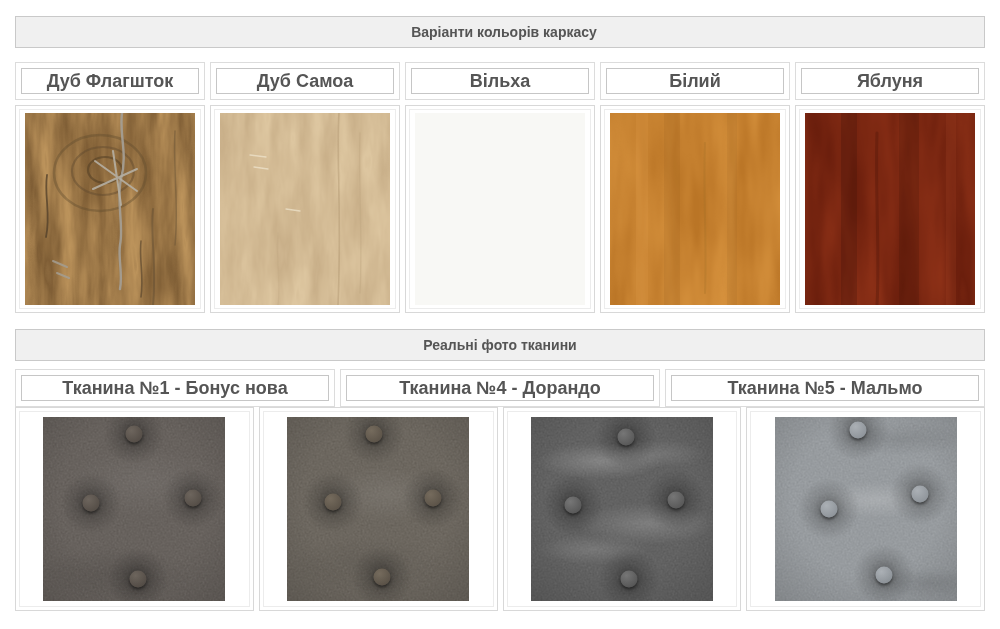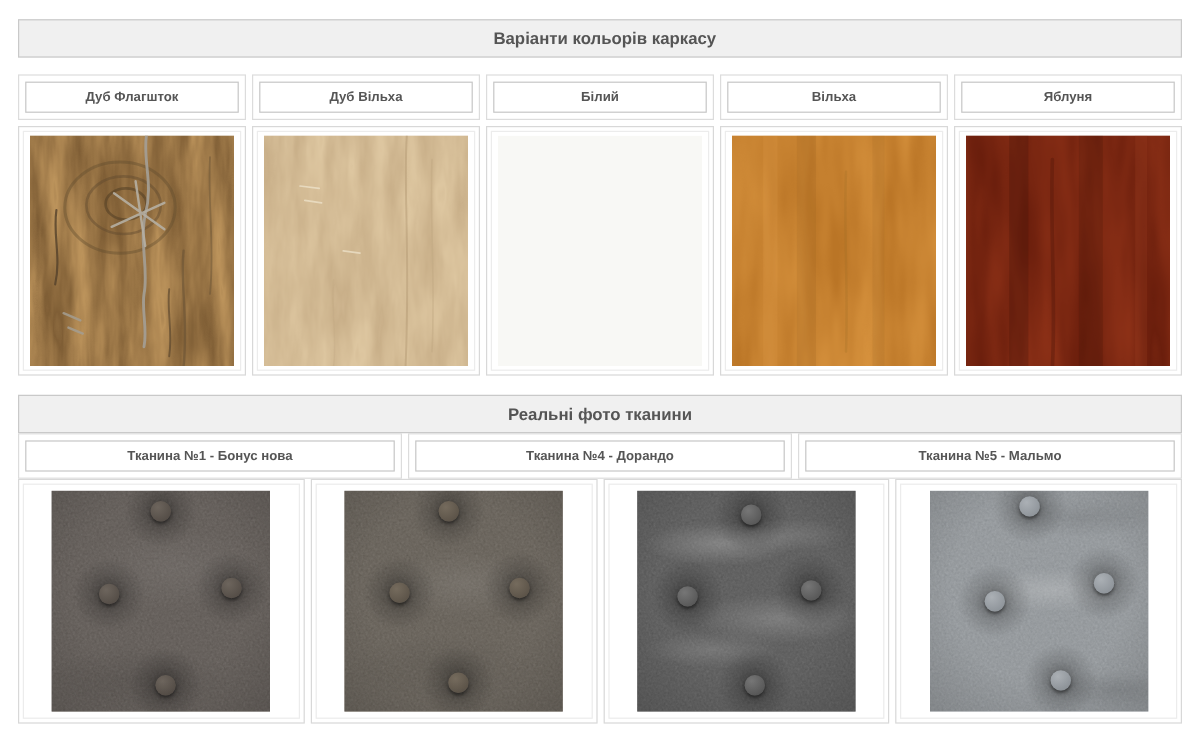--- a/index.html
+++ b/index.html
@@ -5,30 +5,30 @@
   html,body{margin:0;padding:0;background:#ffffff;}
   body{width:1000px;height:629px;overflow:hidden;font-family:"Liberation Sans",sans-serif;}
   .page{width:970px;padding:16px 15px 0 15px;}
 
   .sec-header{
     height:30px;border:1px solid #c9c9c9;background:#f0f0f0;
     display:flex;align-items:center;justify-content:center;
     font-size:14px;font-weight:bold;color:#555;
   }
   .sec-header.first{margin-bottom:14px;padding-left:8px;}
-  .sec-header.second{margin-top:16px;margin-bottom:0;}
+  .sec-header.second{margin-top:16px;margin-bottom:8px;}
 
   .row{display:flex;gap:5px;}
   .col{flex:1 1 0;min-width:0;display:flex;flex-direction:column;}
 
   .label-box{border:1px solid #dcdcdc;background:#fff;padding:5px;}
   .label-inner{
     border:1px solid #c6c6c6;height:24px;
     display:flex;align-items:center;justify-content:center;
-    font-size:11px;font-weight:bold;color:#555;white-space:nowrap;overflow:hidden;
+    font-size:18px;font-weight:bold;color:#555;white-space:nowrap;overflow:hidden;
   }
   .row.labels1{margin-bottom:5px;}
   .row.labels2{margin-bottom:0;}
 
   .img-box{border:1px solid #d8d8d8;background:#fff;padding:3px;}
   .img-inner{border:1px solid #ececec;padding:3px;display:flex;align-items:center;justify-content:center;}
   .img-inner.fab-pad{padding:5px;}
 
   .wood-img{width:170px;height:192px;position:relative;overflow:hidden;}
   .wood-img svg{display:block;width:100%;height:100%;}
@@ -134,31 +134,31 @@
   </div>
 
   <div class="row labels1">
     <div class="col">
       <div class="label-box">
           <div class="label-inner">Дуб Флагшток</div>
         </div>
     </div>
     <div class="col">
       <div class="label-box">
-          <div class="label-inner">Дуб Вільха</div>
+          <div class="label-inner">Дуб Самоа</div>
+        </div>
+    </div>
+    <div class="col">
+      <div class="label-box">
+          <div class="label-inner">Вільха</div>
         </div>
     </div>
     <div class="col">
       <div class="label-box">
           <div class="label-inner">Білий</div>
-        </div>
-    </div>
-    <div class="col">
-      <div class="label-box">
-          <div class="label-inner">Вільха</div>
         </div>
     </div>
     <div class="col">
       <div class="label-box">
           <div class="label-inner">Яблуня</div>
         </div>
     </div>
   </div>
 
   <div class="row">

